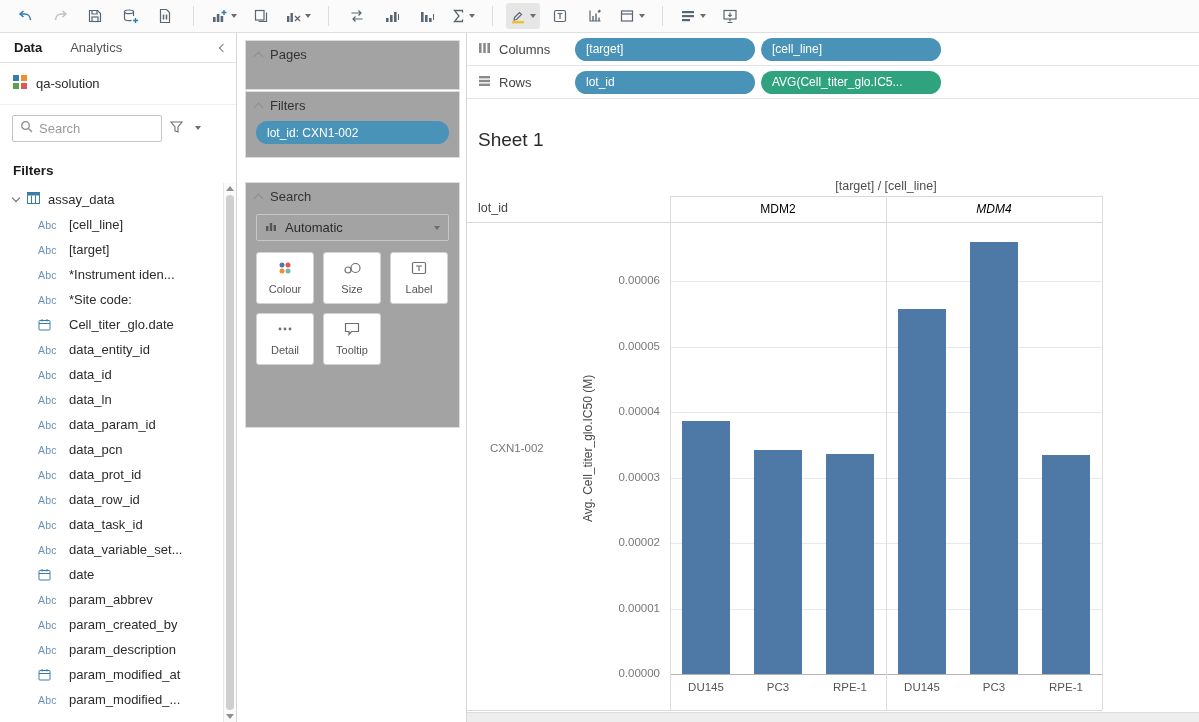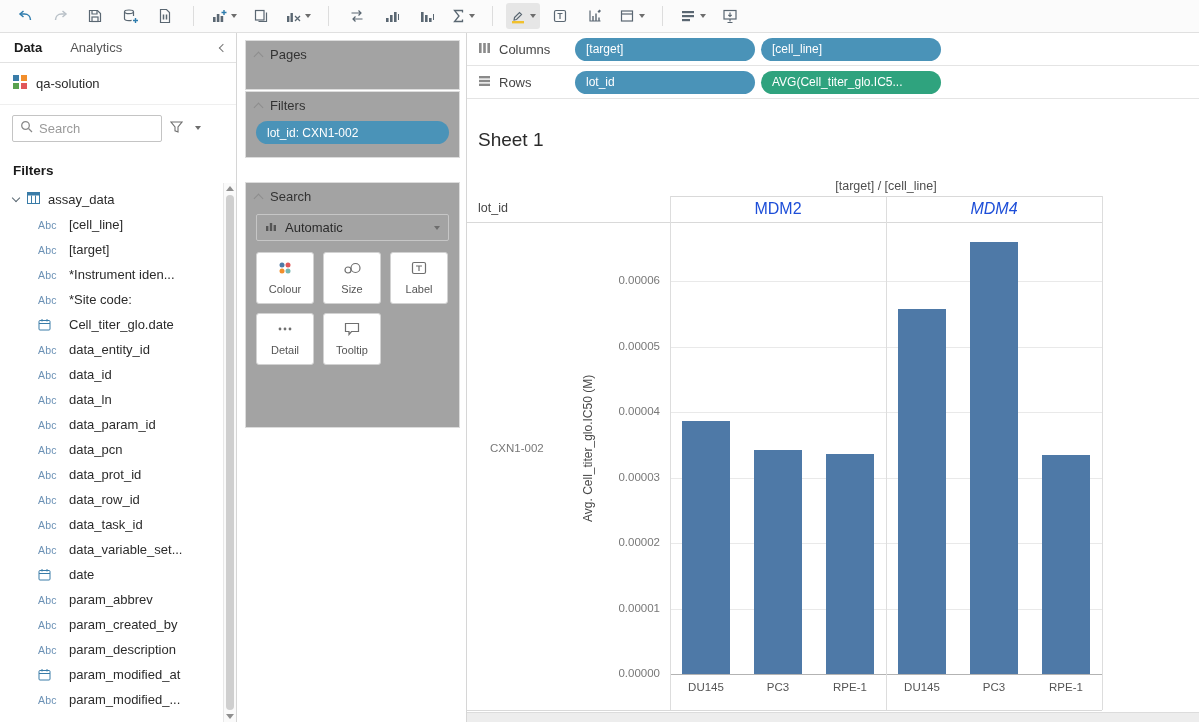--- a/index.html
+++ b/index.html
@@ -73,21 +73,21 @@
   .chart-title{position:absolute;left:203px;top:80px;width:432px;text-align:center;font-size:12.5px;color:#4f4f4f}
   .rowfield{position:absolute;left:11px;top:102px;font-size:12.5px;color:#454545}
   .rowvalue{position:absolute;left:23px;top:123px;height:452px;display:flex;align-items:center;font-size:11.5px;color:#787878}
   .ylabel{position:absolute;left:112px;top:123px;height:452px;width:18px;display:flex;align-items:center;justify-content:center;font-size:12px;color:#4a4a4a;writing-mode:vertical-rl;transform:rotate(180deg);white-space:nowrap}
   .gridline{position:absolute;height:1px;background:#e9e9e9}
   .axisline{position:absolute;height:1px;background:#b3b3b3}
   .hline{position:absolute;height:1px;background:#d9d9d9}
   .vline{position:absolute;width:1px;background:#ddd}
   .ytick{position:absolute;font-size:11.5px;color:#787878;text-align:right}
   .xcat{position:absolute;font-size:11.5px;color:#555;text-align:center}
-  .colhdr{position:absolute;font-size:16px;color:#1d4ed8;display:flex;align-items:center;justify-content:center}
+  .colhdr{position:absolute;font-size:12px;color:#000000;display:flex;align-items:center;justify-content:center}
   .bar{position:absolute}
   .hscrollbar{position:absolute;left:0;right:0;bottom:0;height:10px;background:#ededed;border-top:1px solid #dcdcdc}
 </style>
 </head>
 <body>
 
 <div class="app">
 
   <div class="toolbar" id="toolbar">
       <div class="tb-btn">

